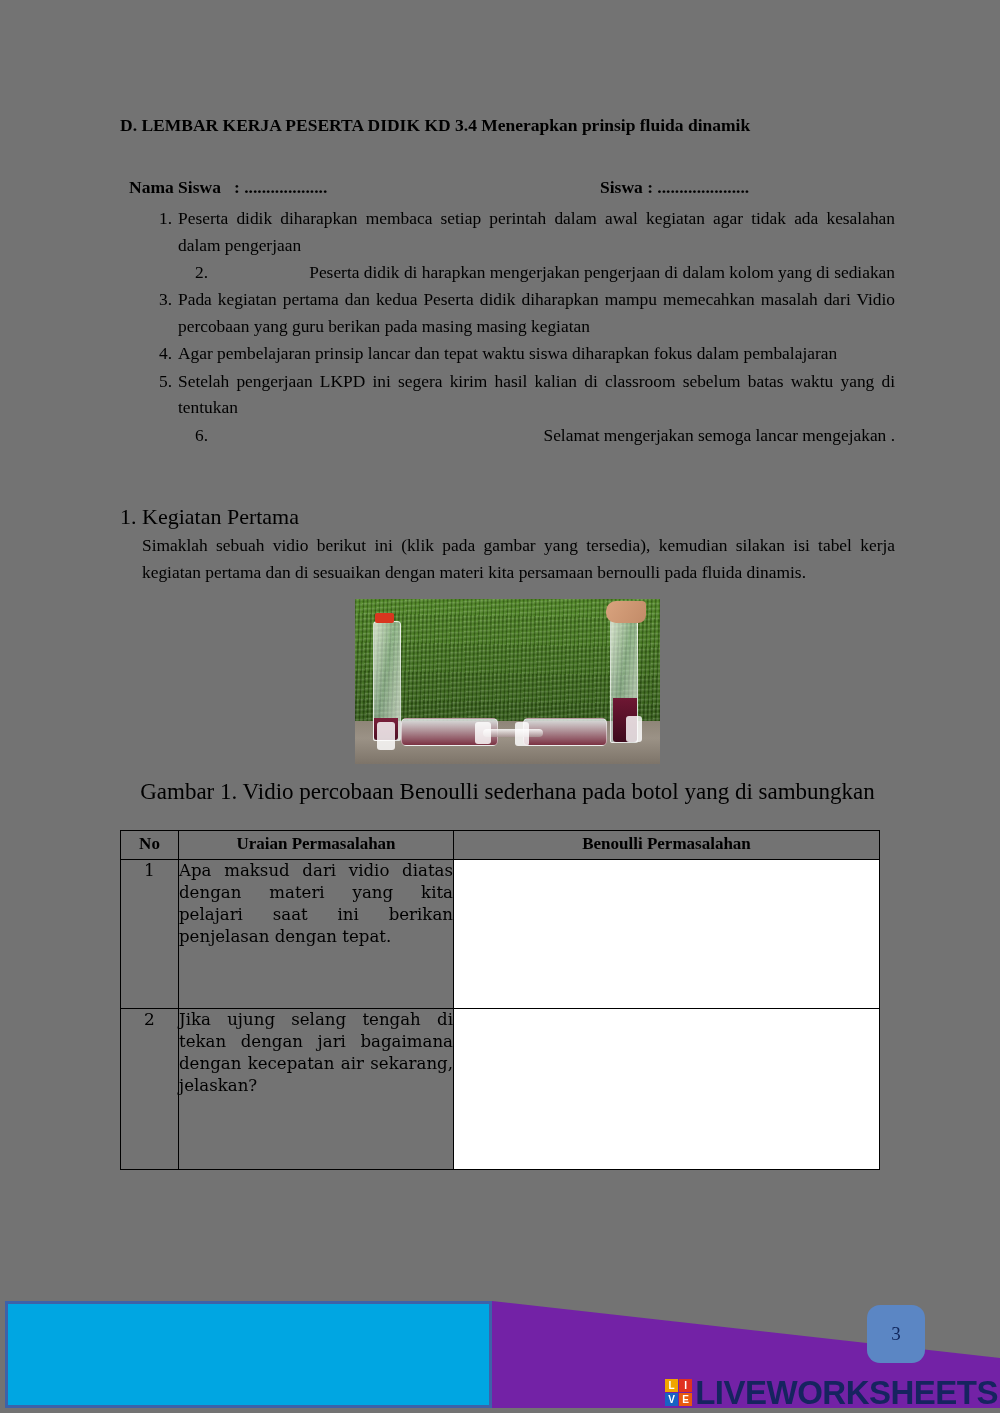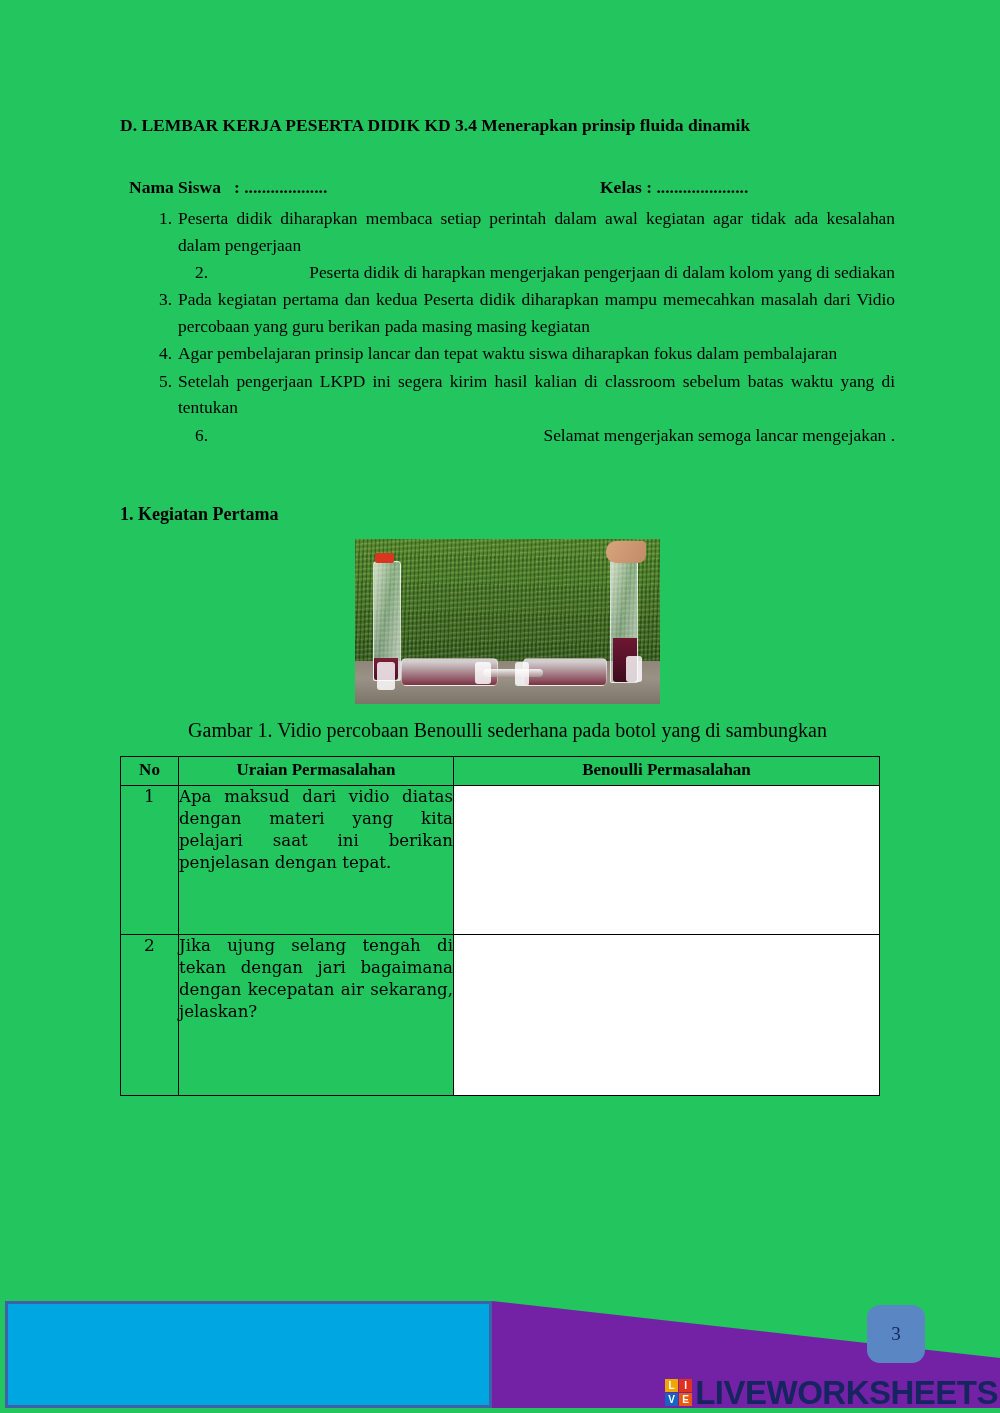--- a/index.html
+++ b/index.html
@@ -12,21 +12,21 @@
     height: 1413px;
     position: relative;
     overflow: hidden;
     font-family: "Liberation Serif", serif;
     color: #000000;
   }
 
   .page {
     position: absolute;
     inset: 0;
-    background: #22c55e;
+    background: #737373;
   }
 
   .content {
     position: absolute;
     left: 120px;
     top: 112px;
     width: 775px;
   }
 
   
@@ -89,22 +89,22 @@
     left: -28px;
     width: 22px;
     text-align: right;
     font-size: 17.4px;
   }
   ol.steps li.noj { text-align: right; margin-left: 36px; }
 
   
   .keg-head {
     margin-top: 56px;
-    font-size: 18px;
-    font-weight: bold;
+    font-size: 22px;
+    font-weight: normal;
   }
   .keg-body {
     margin: 2px 0 0 22px;
     font-size: 17.4px;
     line-height: 1.52;
     text-align: justify;
     text-justify: inter-word;
   }
 
   
@@ -189,27 +189,27 @@
     position: absolute;
     right: 14px; top: 2px;
     width: 40px; height: 22px;
     background: linear-gradient(120deg, #d9a37e, #c28b68);
     border-radius: 10px 4px 8px 10px;
   }
 
   .caption {
     margin-top: 12px;
     text-align: center;
-    font-size: 20px;
+    font-size: 23px;
     line-height: 1.4;
   }
 
   
   table.work {
-    margin-top: 12px;
+    margin-top: 22px;
     border-collapse: collapse;
     width: 759px;
     table-layout: fixed;
     border-radius: 8px;
   }
   table.work th, table.work td {
     border: 1px solid #000000;
     vertical-align: top;
     padding: 0;
   }
@@ -325,34 +325,35 @@
 <div class="page">
 
   <div class="content">
 
     <p class="doc-title">
       <span>D. LEMBAR KERJA PESERTA DIDIK KD 3.4 Menerapkan prinsip fluida dinamik</span>
     </p>
 
     <div class="namerow">
       <span class="nm">Nama Siswa   : ...................</span>
-      <span class="kl">Kelas : .....................</span>
+      <span class="kl">Siswa : .....................</span>
     </div>
 
 
     <ol class="steps">
       <li>Peserta didik diharapkan membaca setiap perintah dalam awal kegiatan agar tidak ada kesalahan dalam pengerjaan</li>
       <li class="noj">Peserta didik di harapkan mengerjakan pengerjaan di dalam kolom yang di sediakan</li>
       <li>Pada kegiatan pertama dan kedua Peserta didik diharapkan mampu memecahkan masalah dari Vidio percobaan yang guru berikan pada masing masing kegiatan</li>
       <li>Agar pembelajaran prinsip lancar dan tepat waktu siswa diharapkan fokus dalam pembalajaran</li>
       <li>Setelah pengerjaan LKPD ini segera kirim hasil kalian  di classroom sebelum batas waktu yang di tentukan</li>
       <li class="noj">Selamat mengerjakan semoga lancar mengejakan .</li>
     </ol>
 
     <div class="keg-head">1. Kegiatan Pertama</div>
+    <div class="keg-body">Simaklah sebuah vidio berikut ini (klik pada gambar yang tersedia), kemudian silakan isi tabel  kerja kegiatan pertama dan di sesuaikan dengan materi kita persamaan bernoulli pada fluida dinamis.</div>
 
     <div class="figure-wrap">
       <div class="photo">
         <div class="grass"></div>
         <div class="ground"></div>
         <div class="bottleL"></div>
         <div class="capL"></div>
         <div class="liqL"></div>
         <div class="bottleR"></div>
         <div class="liqR"></div>

